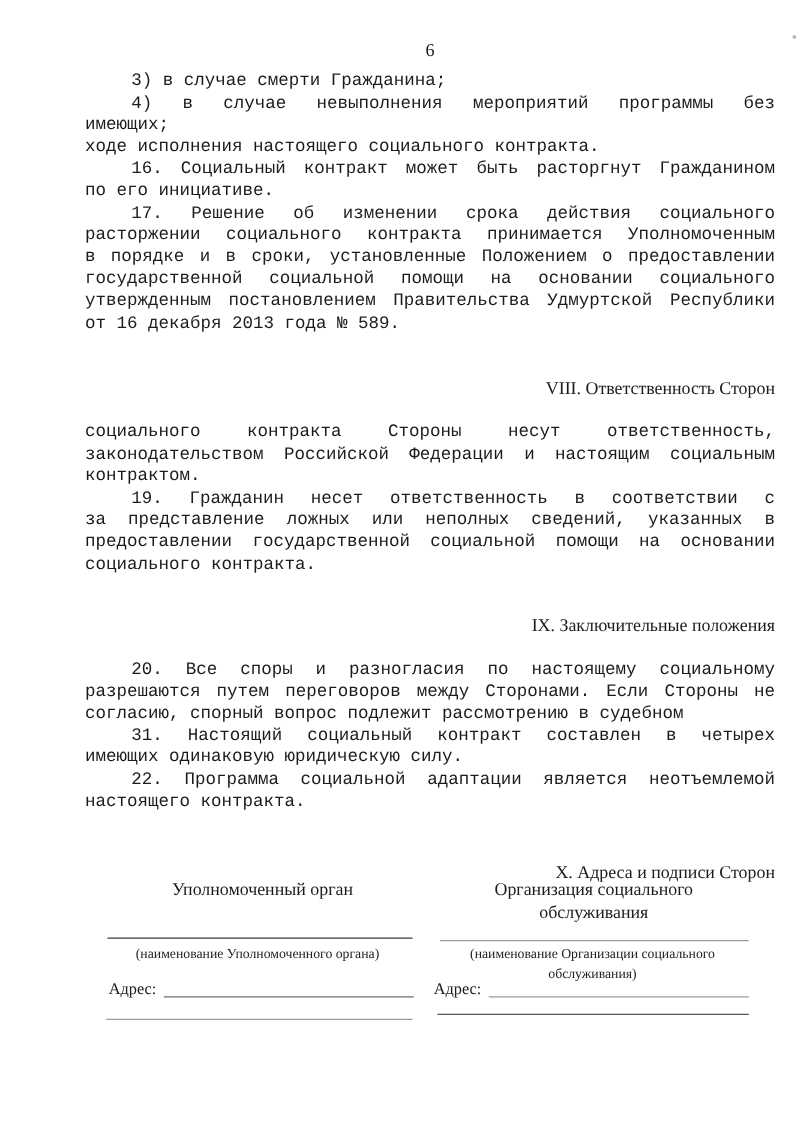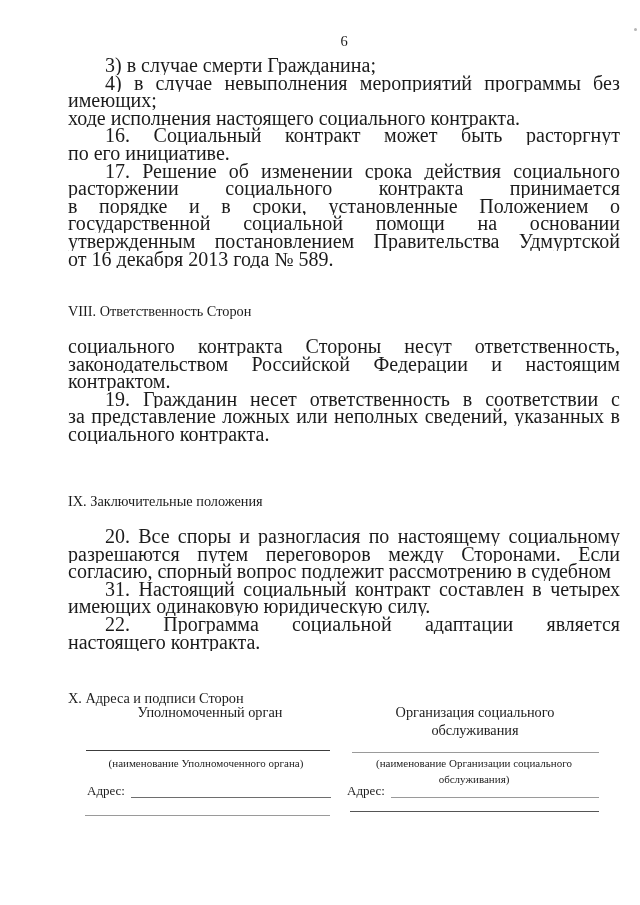--- a/index.html
+++ b/index.html
@@ -12,37 +12,38 @@
   }
   .pageno {
     position: absolute;
     left: 68px; top: 33px; width: 552px;
     text-align: center;
     font-size: 14.5px;
   }
   .textblock {
     position: absolute;
     left: 68px; width: 552px;
-    font-size: 20px;
+    font-size: 14px;
+    font-family: Liberation Mono, monospace;
   }
   #block-a { top: 57px; }
   #block-b { top: 338px; }
   #block-c { top: 528px; }
   .ln {
     height: 17.6px;
     line-height: 17.6px;
     overflow: hidden;
     white-space: normal;
   }
   .just { text-align: justify; text-align-last: justify; }
   .first { text-indent: 37px; }
   .heading {
     position: absolute;
     left: 68px; width: 552px;
-    text-align: left;
+    text-align: right;
     font-size: 14.3px;
     height: 18px; line-height: 18px;
   }
   #heading-viii { top: 302px; }
   #heading-ix   { top: 492px; }
   #heading-x    { top: 689px; }
 
   
   .sig-title {
     position: absolute;
@@ -119,20 +120,21 @@
 </div>
 
 <div class="heading" id="heading-viii">VIII. Ответственность Сторон</div>
 
 <div class="textblock" id="block-b">
   <div class="ln just">социального контракта Стороны несут ответственность, предусмотренную</div>
   <div class="ln just">законодательством Российской Федерации и настоящим социальным</div>
   <div class="ln">контрактом.</div>
   <div class="ln first just">19. Гражданин несет ответственность в соответствии с законодательством</div>
   <div class="ln just">за представление ложных или неполных сведений, указанных в заявлении о</div>
+  <div class="ln just">предоставлении государственной социальной помощи на основании</div>
   <div class="ln">социального контракта.</div>
 </div>
 
 <div class="heading" id="heading-ix">IX. Заключительные положения</div>
 
 <div class="textblock" id="block-c">
   <div class="ln first just">20. Все споры и разногласия по настоящему социальному контракту</div>
   <div class="ln just">разрешаются путем переговоров между Сторонами. Если Стороны не придут к</div>
   <div class="ln">согласию, спорный вопрос подлежит рассмотрению в судебном порядке.</div>
   <div class="ln first just">31. Настоящий социальный контракт составлен в четырех экземплярах,</div>

